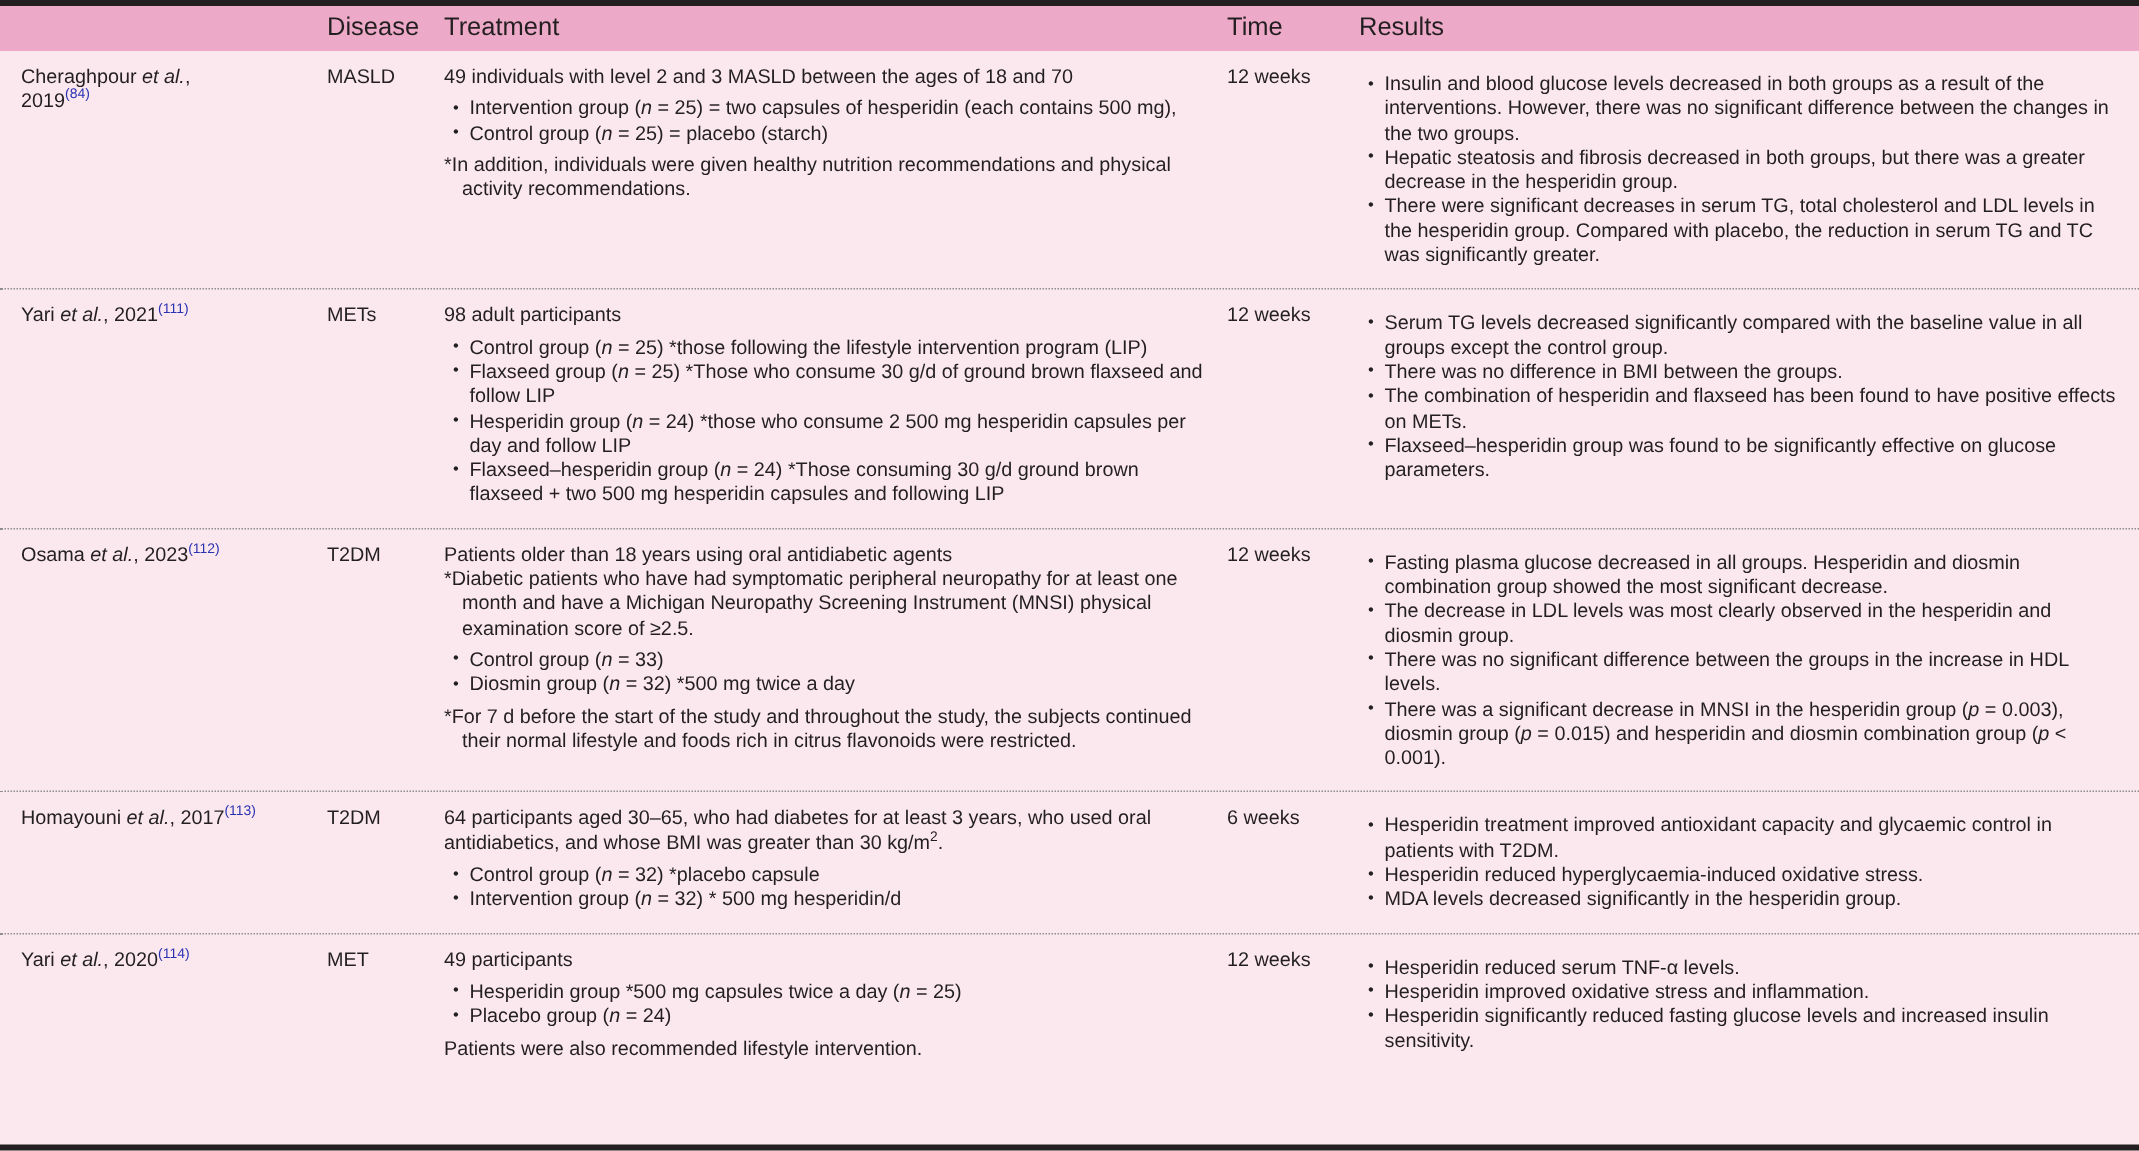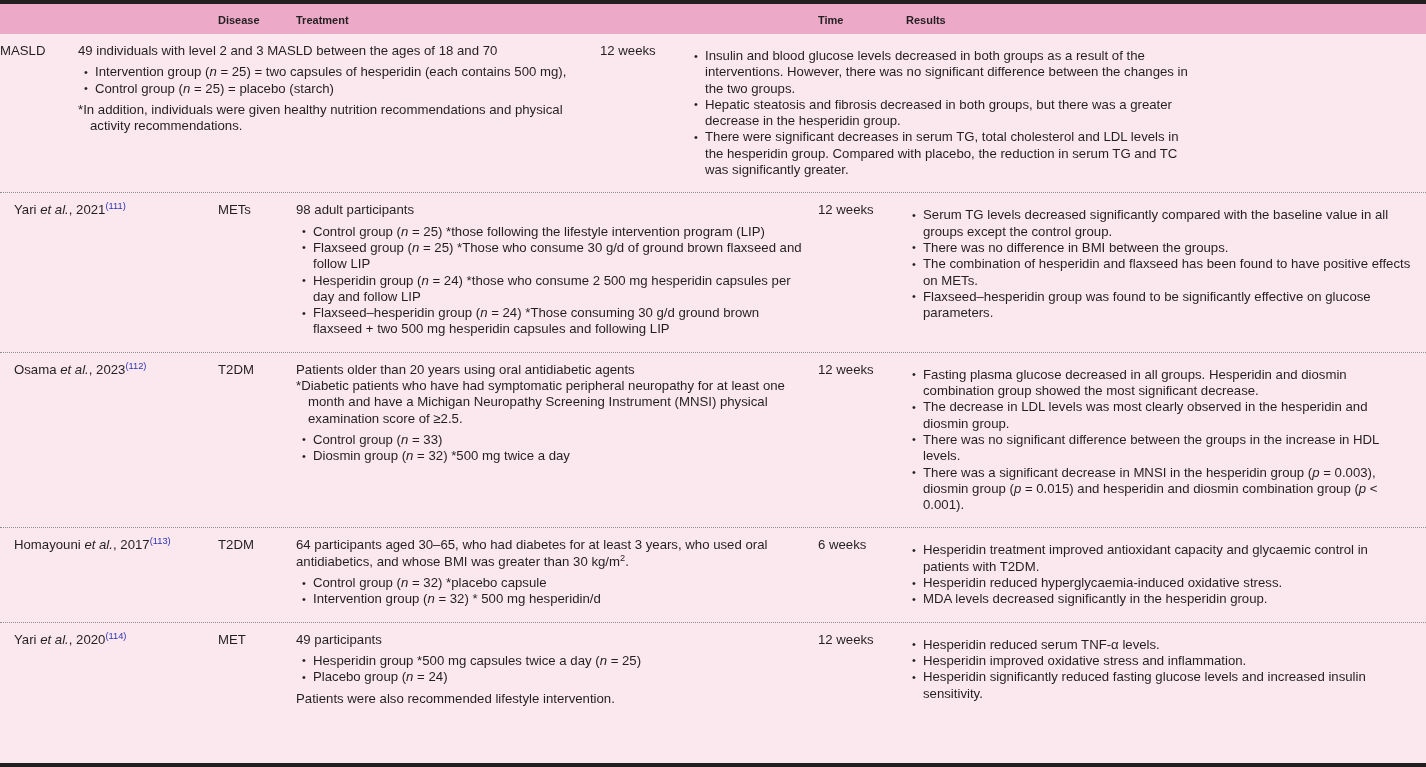--- a/index.html
+++ b/index.html
@@ -48,23 +48,23 @@
   .row.first { border-top: none; }
 
   .c-study   { width: 218px; padding-left: 14px; box-sizing: border-box; }
   .c-disease { width: 78px;  box-sizing: border-box; }
   .c-treat   { width: 522px; box-sizing: border-box; padding-right: 8px;}
   .c-time    { width: 88px;  box-sizing: border-box; }
   .c-results { width: 520px; box-sizing: border-box; padding-right: 10px;}
 
   .thead .c-study { width: 218px; }
   .thead .cell {
-    font-size: 11px;
+    font-size: 17px;
     color: #231f20;
-    font-weight: 700;
+    font-weight: 400;
   }
 
   .cell {
     font-size: 13.2px;
     line-height: 16.3px;
     color: #231f20;
     padding-top: 9px;
     padding-bottom: 9px;
   }
 
@@ -115,20 +115,23 @@
   <div class="thead">
     <div class="c-study"><span class="cell"></span></div>
     <div class="c-disease"><span class="cell">Disease</span></div>
     <div class="c-treat"><span class="cell">Treatment</span></div>
     <div class="c-time"><span class="cell">Time</span></div>
     <div class="c-results"><span class="cell">Results</span></div>
   </div>
 
   <div id="tbody">
       <div class="row first">
+        <div class="c-study">
+          <div class="cell">Cheraghpour <em>et al.</em>,<br>2019<span class="cite">(84)</span></div>
+        </div>
         <div class="c-disease">
           <div class="cell">MASLD</div>
         </div>
         <div class="c-treat">
           <div class="cell">
             <div class="plain">49 individuals with level 2 and 3 MASLD between the ages of 18 and 70</div>
             <ul class="bullets treat-bullets">
               <li>Intervention group (<em>n</em> = 25) = two capsules of hesperidin (each contains 500 mg),</li>
               <li>Control group (<em>n</em> = 25) = placebo (starch)</li>
             </ul>
@@ -182,26 +185,27 @@
       </div>
       <div class="row">
         <div class="c-study">
           <div class="cell">Osama <em>et al.</em>, 2023<span class="cite">(112)</span></div>
         </div>
         <div class="c-disease">
           <div class="cell">T2DM</div>
         </div>
         <div class="c-treat">
           <div class="cell">
-            <div class="plain">Patients older than 20 years using oral antidiabetic agents</div>
+            <div class="plain">Patients older than 18 years using oral antidiabetic agents</div>
             <div class="plain hang">*Diabetic patients who have had symptomatic peripheral neuropathy for at least one month and have a Michigan Neuropathy Screening Instrument (MNSI) physical examination score of ≥2.5.</div>
             <ul class="bullets treat-bullets">
               <li>Control group (<em>n</em> = 33)</li>
               <li>Diosmin group (<em>n</em> = 32) *500 mg twice a day</li>
             </ul>
+            <div class="plain hang">*For 7 d before the start of the study and throughout the study, the subjects continued their normal lifestyle and foods rich in citrus flavonoids were restricted.</div>
           </div>
         </div>
         <div class="c-time">
           <div class="cell">12 weeks</div>
         </div>
         <div class="c-results">
           <div class="cell">
             <ul class="bullets res-bullets">
               <li>Fasting plasma glucose decreased in all groups. Hesperidin and diosmin combination group showed the most significant decrease.</li>
               <li>The decrease in LDL levels was most clearly observed in the hesperidin and diosmin group.</li>

